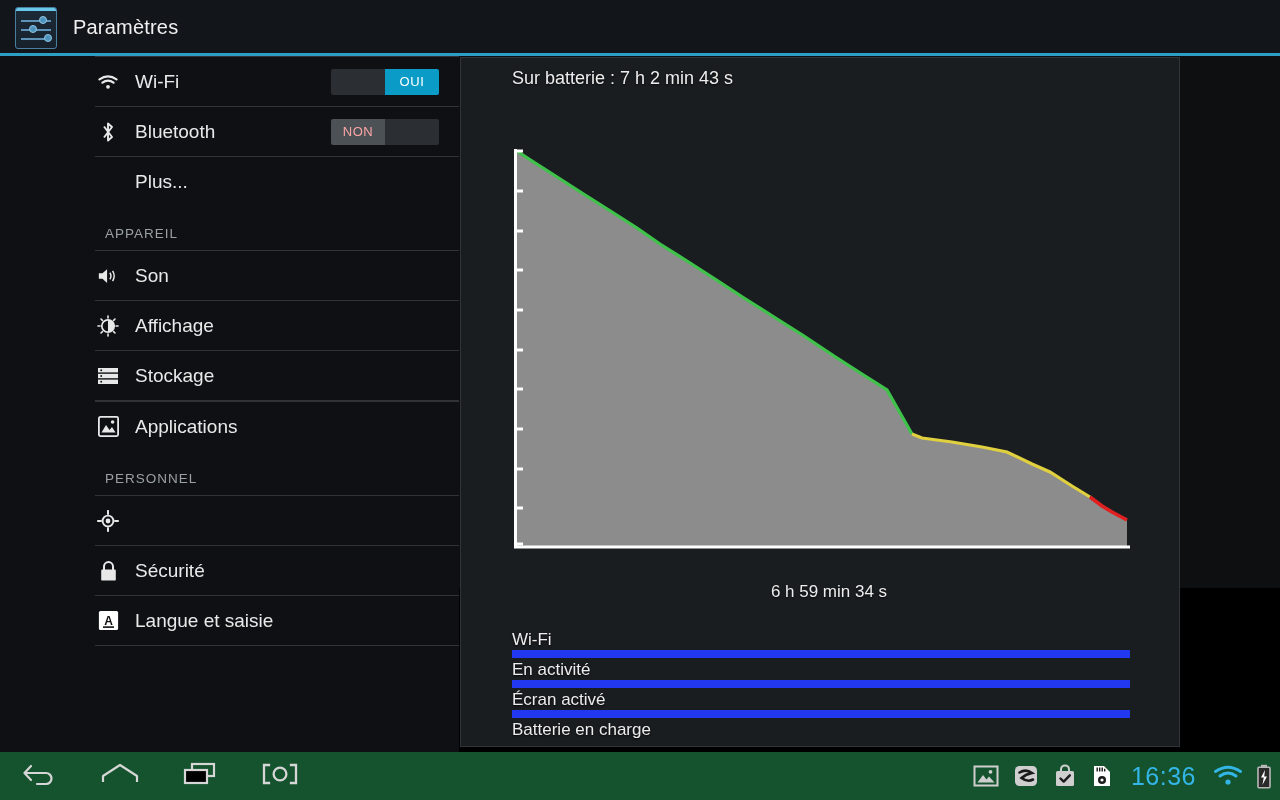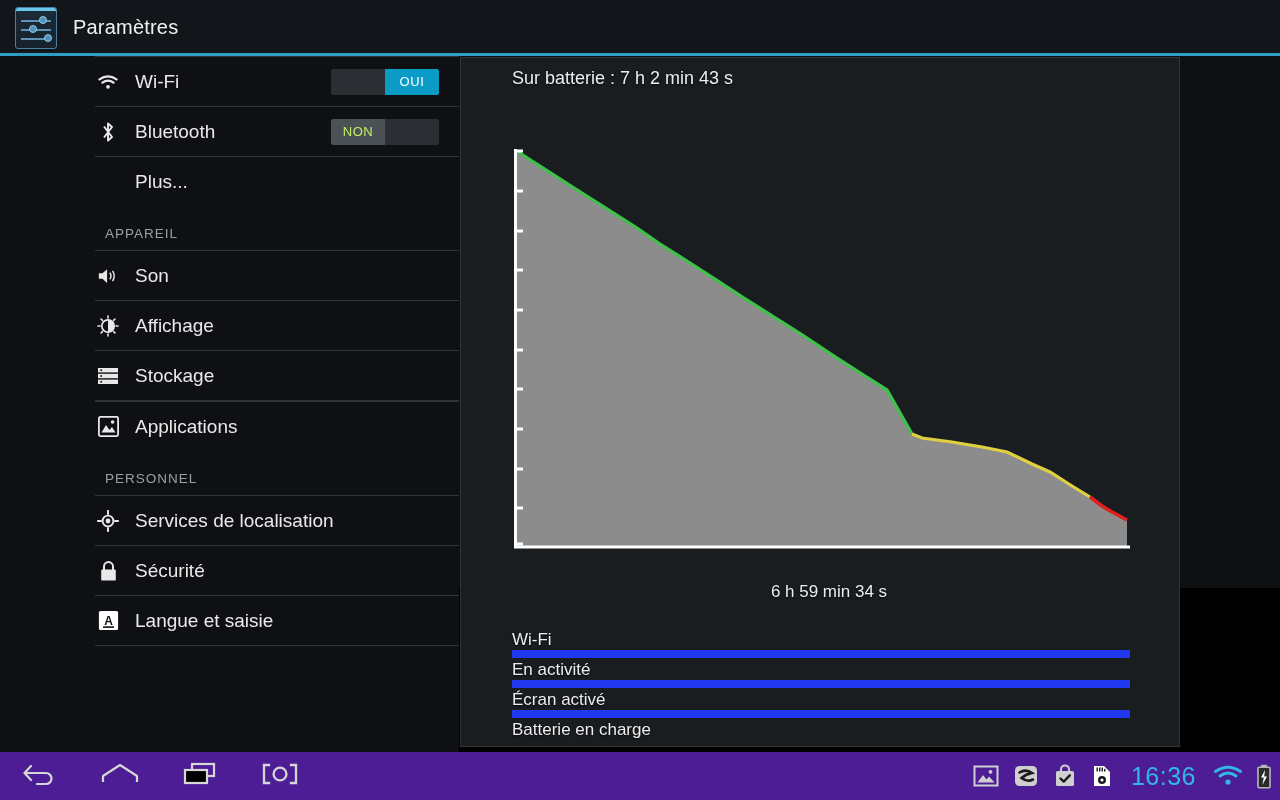--- a/index.html
+++ b/index.html
@@ -65,21 +65,21 @@
 
   
   .toggle{
     position:absolute; right:20px; top:50%; transform:translateY(-50%);
     width:108px; height:26px; display:flex; border-radius:2px; overflow:hidden;
   }
   .toggle .half{ flex:1; display:flex; align-items:center; justify-content:center;
     font-size:13px; letter-spacing:.6px; }
   .toggle.on .left { background:#2b2f33; }
   .toggle.on .right{ background:#0a9bc6; color:#ffffff; }
-  .toggle.off .left { background:#4c5156; color:#bef264; }
+  .toggle.off .left { background:#4c5156; color:#fca5a5; }
   .toggle.off .right{ background:#2b2f33; }
 
   
   #content{
     position:absolute; left:460px; top:57px; width:720px; height:690px;
     background:#1a1d20; border:1px solid #303438;
   }
   #graph-title{
     position:absolute; left:51px; top:10px;
     color:#ededed; font-size:18px; text-shadow:0 1px 2px rgba(0,0,0,.8);
@@ -100,21 +100,21 @@
     position:absolute; left:0; top:0; color:#ededed; font-size:17px;
     text-shadow:0 1px 2px rgba(0,0,0,.85); z-index:2; white-space:nowrap;
   }
   .stat-bar{
     position:absolute; left:0; bottom:2px; height:8px; background:#2138f0;
   }
 
   
   #navbar{
     position:absolute; left:0; top:752px; width:1280px; height:48px;
-    background:#4c1d95;
+    background:#14532d;
   }
   .nav-btn{
     position:absolute; top:0; height:48px; width:80px;
     display:flex; align-items:center; justify-content:center;
   }
   #sysicons{
     position:absolute; right:8px; top:0; height:48px;
     display:flex; align-items:center; gap:14px;
   }
   .sysicon{ display:flex; align-items:center; justify-content:center; }
@@ -250,21 +250,20 @@
           <circle cx="11" cy="11" r="5.4" fill="none" stroke="#e8e8e8" stroke-width="1.9"></circle>
           <circle cx="11" cy="11" r="2.4" fill="#e8e8e8"></circle>
           <g stroke="#e8e8e8" stroke-width="2" stroke-linecap="round">
             <line x1="11" y1="0.9" x2="11" y2="4"></line>
               <line x1="11" y1="18" x2="11" y2="21.1"></line>
             <line x1="0.9" y1="11" x2="4" y2="11"></line>
               <line x1="18" y1="11" x2="21.1" y2="11"></line>
           </g>
         </svg>
       </span>
-      <span class="nav-label">Services de localisation</span>
     </div>
     <div class="divider"></div>
 
     <div class="nav-item">
       <span class="nav-icon">
         <svg width="19" height="22" viewBox="0 0 19 22">
           <path d="M5 10 L5 6.6 A4.5 4.5 0 0 1 14 6.6 L14 10" fill="none" stroke="#e8e8e8" stroke-width="2"></path>
           <rect x="2.2" y="9.6" width="14.6" height="11" rx="1.2" fill="#e8e8e8"></rect>
         </svg>
       </span>

